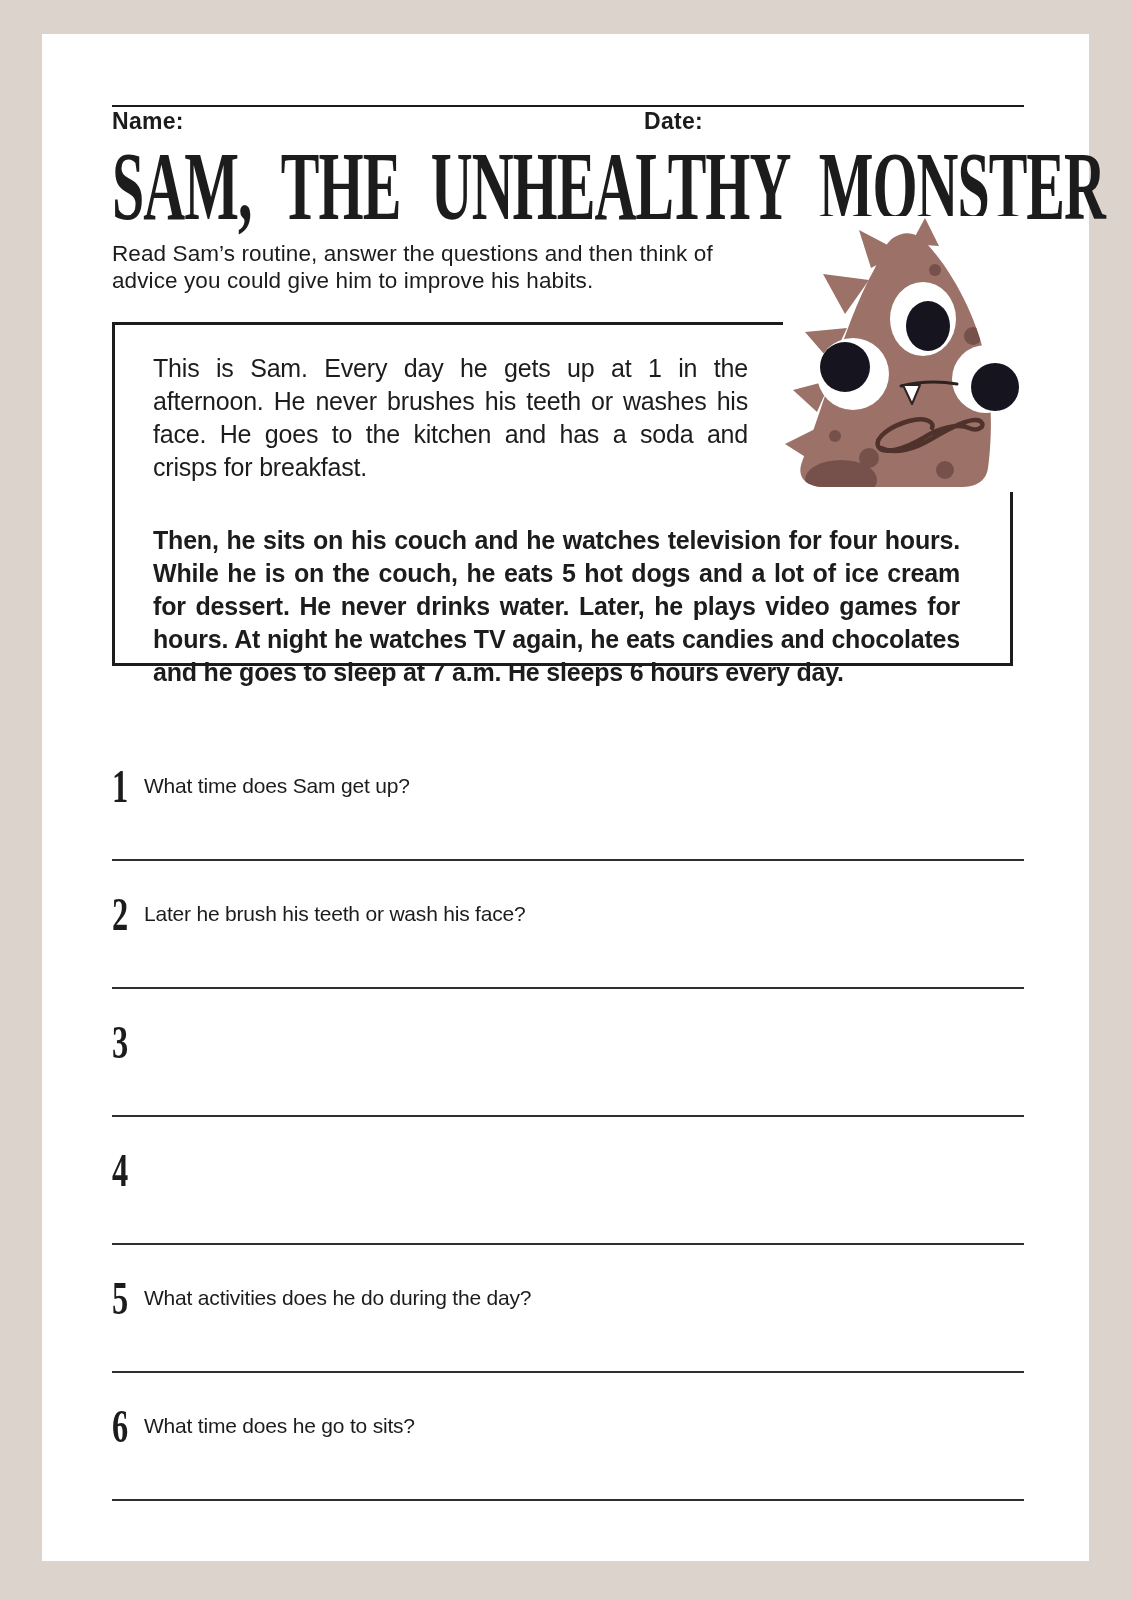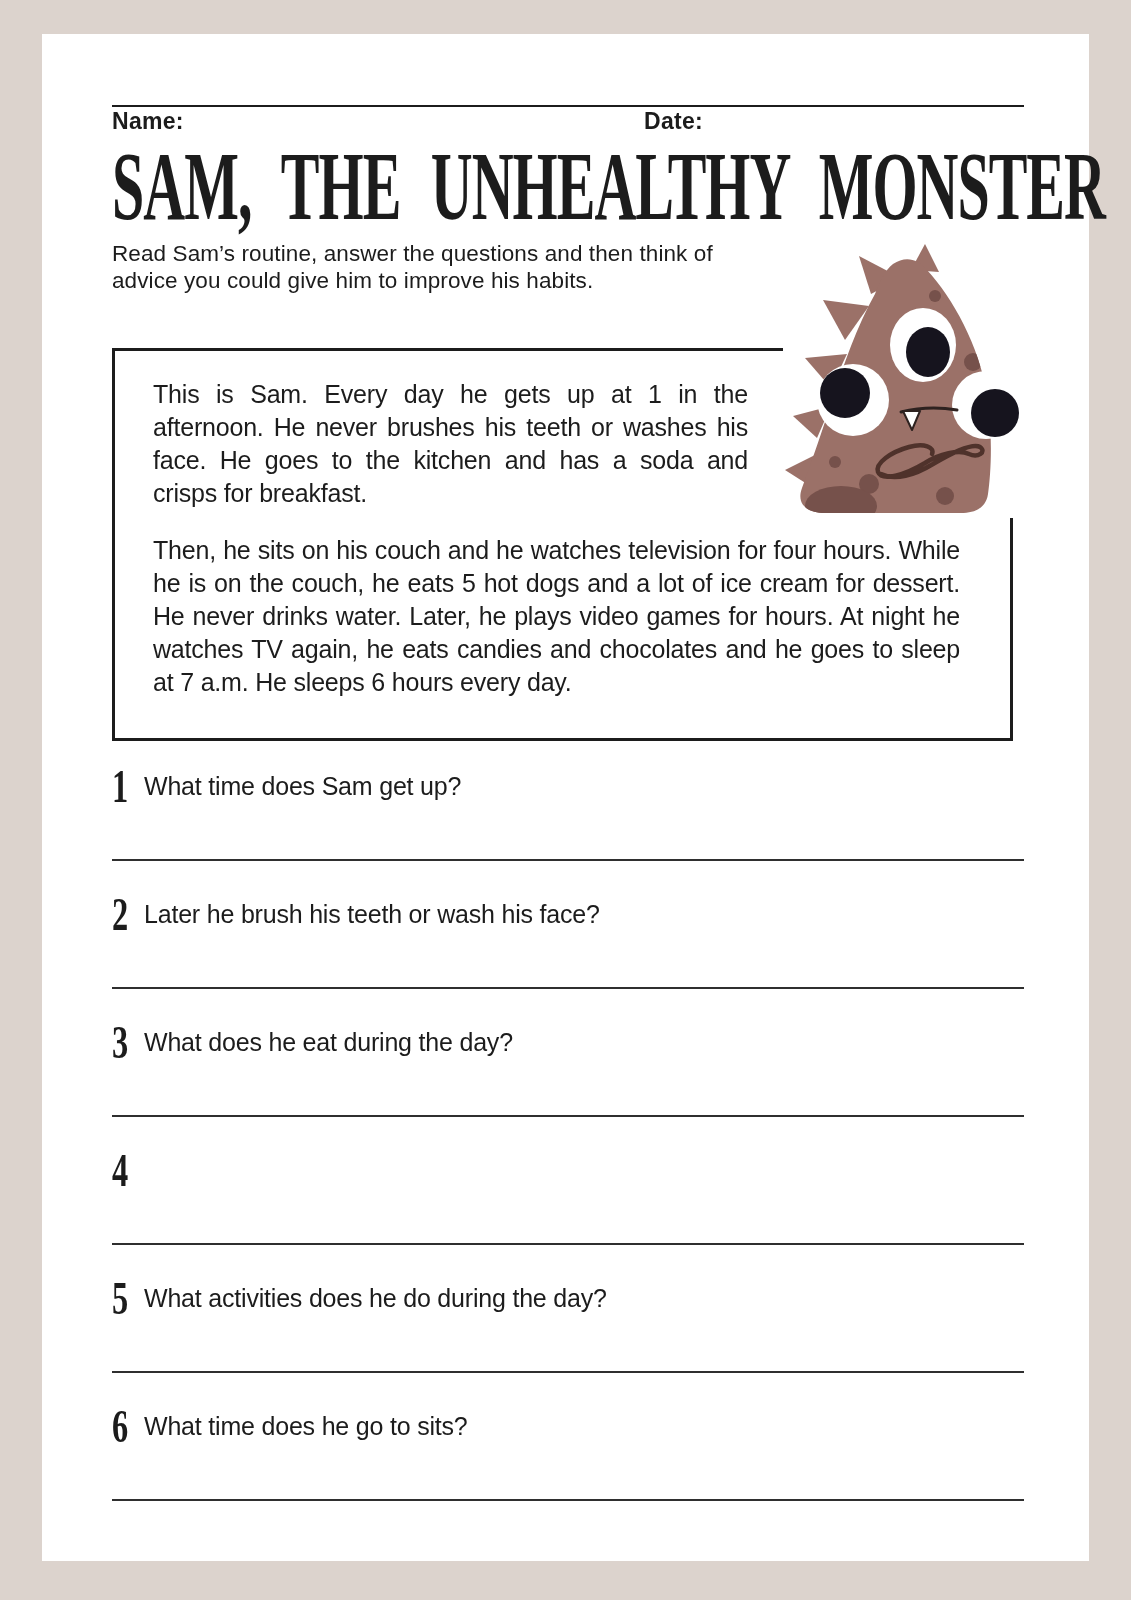--- a/index.html
+++ b/index.html
@@ -42,30 +42,30 @@
   }
 
   
   .instructions{
     top:206px;width:640px;
     font-size:22.5px;line-height:27px;font-weight:normal;letter-spacing:.1px;
   }
 
   
   .passage-box{
-    top:314px;width:901px;height:393px;
+    top:288px;width:901px;height:344px;
     border:3px solid var(--ink);
     padding:27px 50px 8px 38px;
   }
   .passage-box p{
     font-size:25px;line-height:33px;
     text-align:justify;letter-spacing:-.2px;
   }
   .p1{width:595px;}
-  .p2{margin-top:24px;}
+  .p2{margin-top:40px;font-weight:bold;}
 
   
   .monster{
     position:absolute;top:-109px;right:-13px;
     width:240px;height:276px;background:var(--paper);z-index:2;
   }
   .m-body{fill:var(--monster-body);}
   .m-spot{fill:var(--monster-spot);}
   .m-swirl{stroke:var(--monster-swirl);fill:none;stroke-width:4.5;stroke-linecap:round;}
   .m-pupil{fill:var(--monster-pupil);}
@@ -76,21 +76,21 @@
   
   .questions{top:713px;}
   .q{position:relative;height:128px;}
   .q-row{display:flex;align-items:flex-start;padding-top:24px;}
   .q-number{
     font-family:"Liberation Serif","DejaVu Serif",serif;
     font-weight:bold;font-size:36px;line-height:30px;
     width:28px;flex:0 0 28px;
     transform:scale(.9,1.3);transform-origin:left center;
   }
-  .q-text{font-size:25px;line-height:30px;letter-spacing:-.2px;padding-left:4px;}
+  .q-text{font-size:21px;line-height:30px;letter-spacing:-.2px;padding-left:4px;}
   .answer-line{position:absolute;left:0;right:0;top:112px;border-top:2.5px solid var(--line);}
 </style>
 </head>
 <body>
 
 <div class="paper">
 
   <div class="content-abs header-row">
     <span>Name:</span>
     <span class="date-label">Date:</span>
@@ -159,21 +159,20 @@
     <div class="q">
       <div class="q-row">
         <span class="q-number">2</span>
         <span class="q-text">Later he brush his teeth or wash his face?</span>
       </div>
       <div class="answer-line"></div>
     </div>
     <div class="q">
       <div class="q-row">
         <span class="q-number">3</span>
-        <span class="q-text">What does he eat during the day?</span>
       </div>
       <div class="answer-line"></div>
     </div>
     <div class="q">
       <div class="q-row">
         <span class="q-number">4</span>
       </div>
       <div class="answer-line"></div>
     </div>
     <div class="q">

